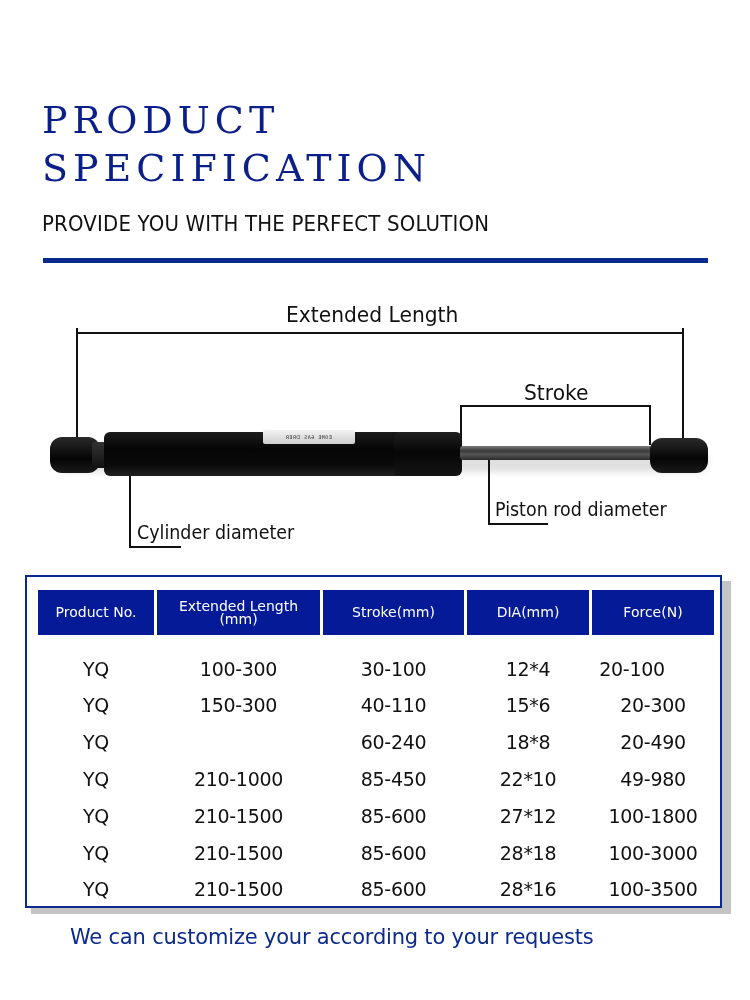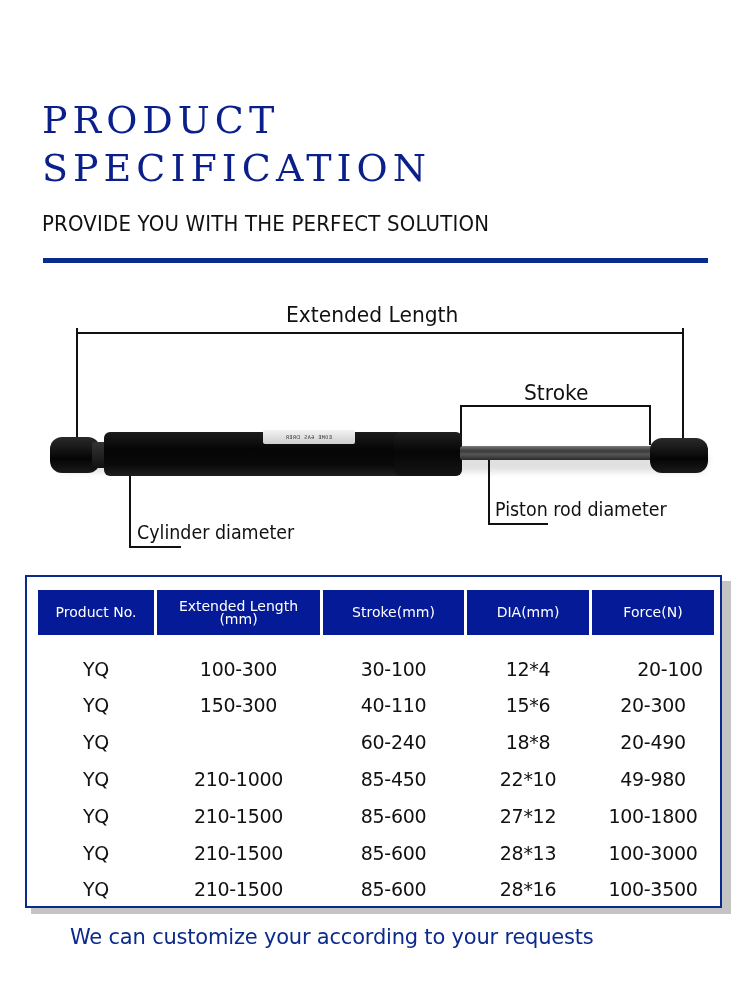--- a/index.html
+++ b/index.html
@@ -104,21 +104,21 @@
   <div class="th" style="left:565px; width:122px;">
     <span>Force(N)</span>
   </div>
 
   <div id="table-rows">
       <div class="row" style="top: 73px;">
         <div class="cell" style="left: 11px; width: 116px;">YQ</div>
         <div class="cell" style="left: 130px; width: 163px;">100-300</div>
         <div class="cell" style="left: 296px; width: 141px;">30-100</div>
         <div class="cell" style="left: 440px; width: 122px;">12*4</div>
-        <div class="cell" style="left: 582px; width: 122px;">20-100</div>
+        <div class="cell" style="left: 544px; width: 122px;">20-100</div>
       </div>
       <div class="row" style="top: 109.8px;">
         <div class="cell" style="left: 11px; width: 116px;">YQ</div>
         <div class="cell" style="left: 130px; width: 163px;">150-300</div>
         <div class="cell" style="left: 296px; width: 141px;">40-110</div>
         <div class="cell" style="left: 440px; width: 122px;">15*6</div>
         <div class="cell" style="left: 565px; width: 122px;">20-300</div>
       </div>
       <div class="row" style="top: 146.6px;">
         <div class="cell" style="left: 11px; width: 116px;">YQ</div>
@@ -137,21 +137,21 @@
         <div class="cell" style="left: 11px; width: 116px;">YQ</div>
         <div class="cell" style="left: 130px; width: 163px;">210-1500</div>
         <div class="cell" style="left: 296px; width: 141px;">85-600</div>
         <div class="cell" style="left: 440px; width: 122px;">27*12</div>
         <div class="cell" style="left: 565px; width: 122px;">100-1800</div>
       </div>
       <div class="row" style="top: 257px;">
         <div class="cell" style="left: 11px; width: 116px;">YQ</div>
         <div class="cell" style="left: 130px; width: 163px;">210-1500</div>
         <div class="cell" style="left: 296px; width: 141px;">85-600</div>
-        <div class="cell" style="left: 440px; width: 122px;">28*13</div>
+        <div class="cell" style="left: 440px; width: 122px;">28*18</div>
         <div class="cell" style="left: 565px; width: 122px;">100-3000</div>
       </div>
       <div class="row" style="top: 293.8px;">
         <div class="cell" style="left: 11px; width: 116px;">YQ</div>
         <div class="cell" style="left: 130px; width: 163px;">210-1500</div>
         <div class="cell" style="left: 296px; width: 141px;">85-600</div>
         <div class="cell" style="left: 440px; width: 122px;">28*16</div>
         <div class="cell" style="left: 565px; width: 122px;">100-3500</div>
       </div>
     </div>

